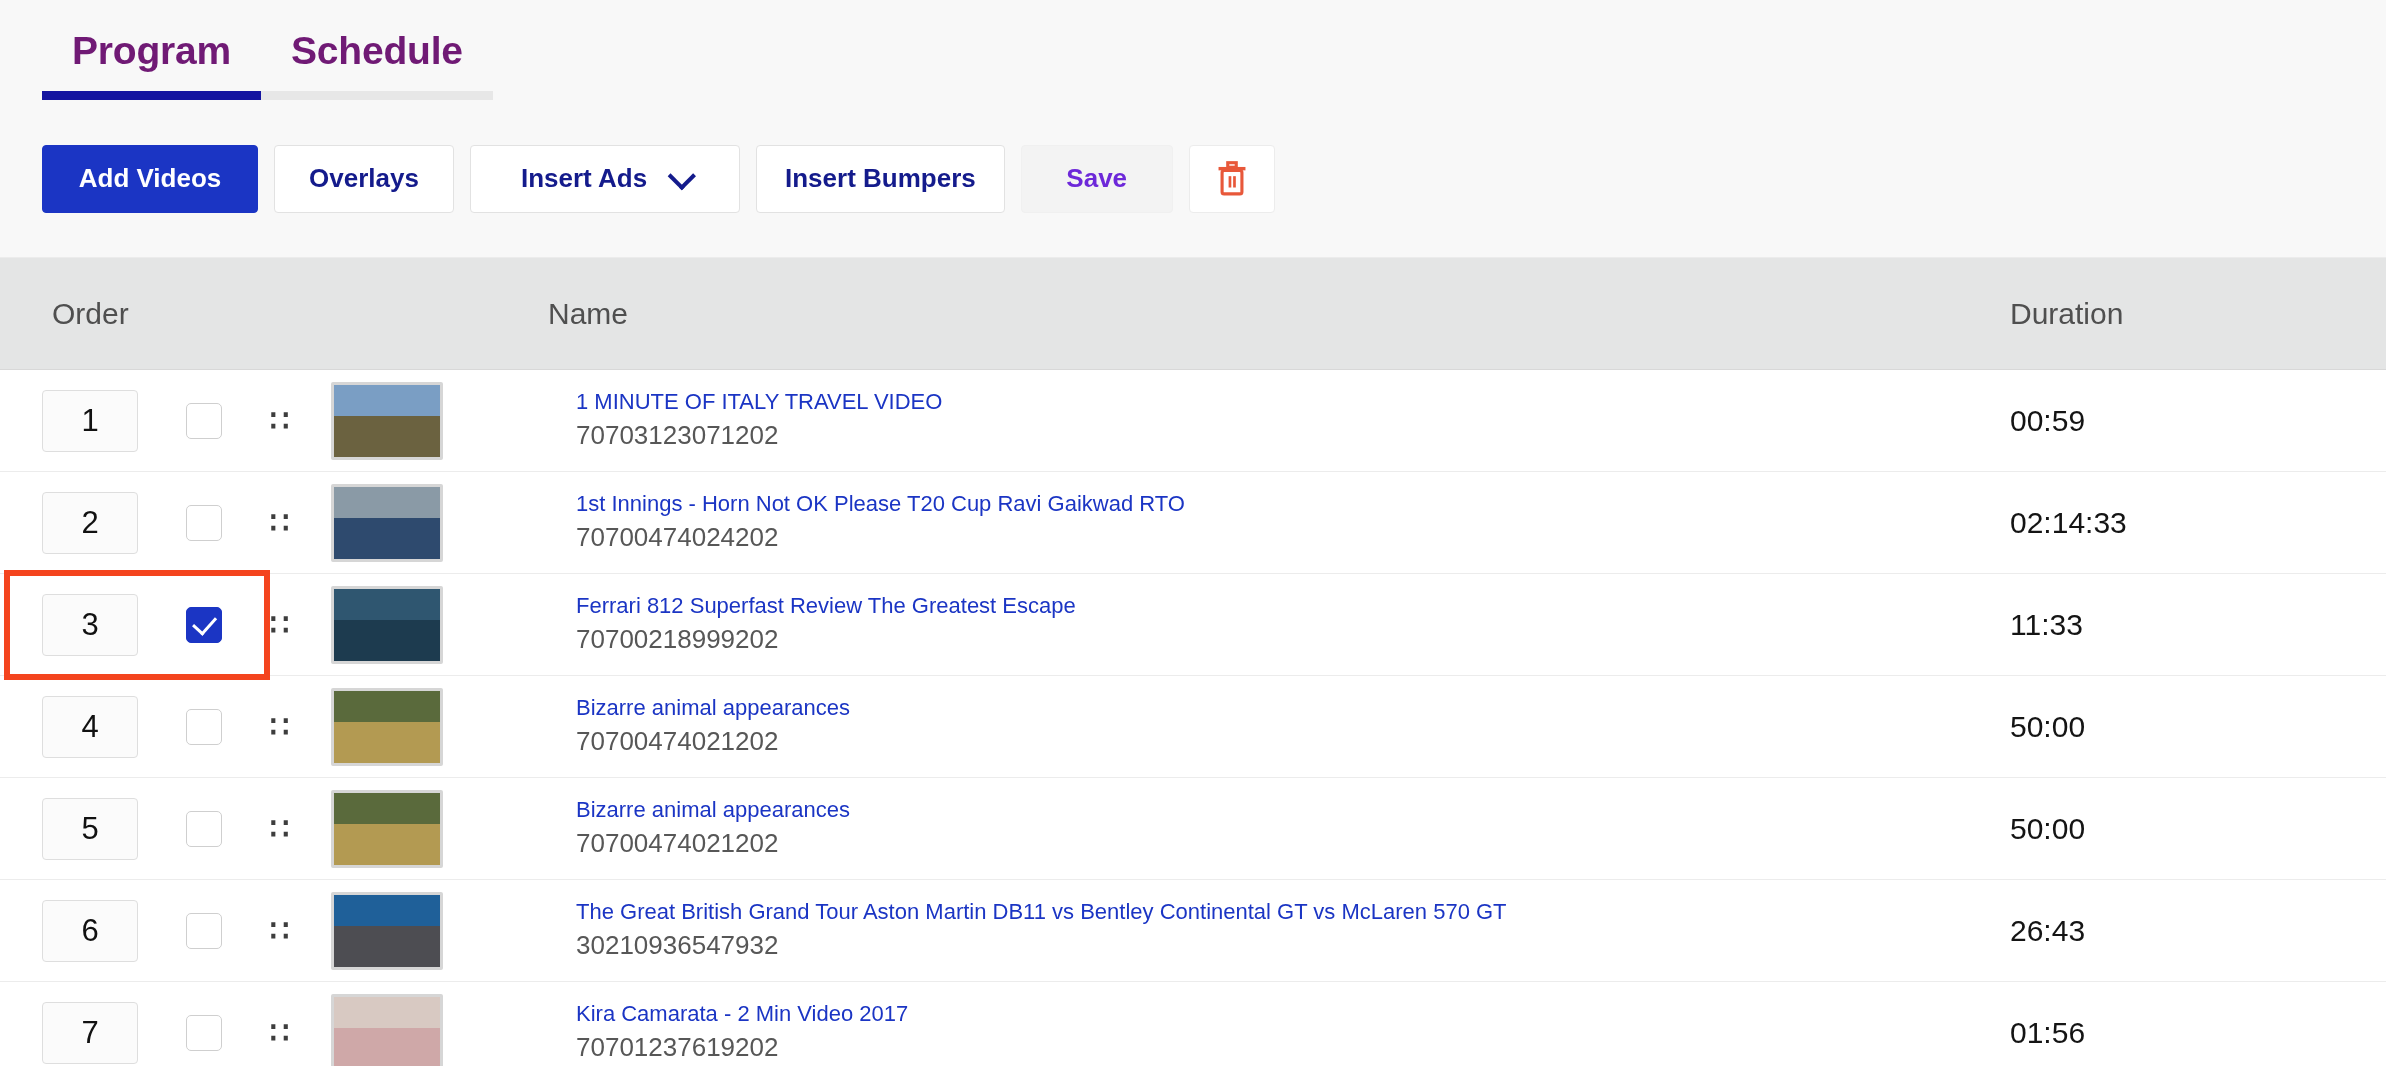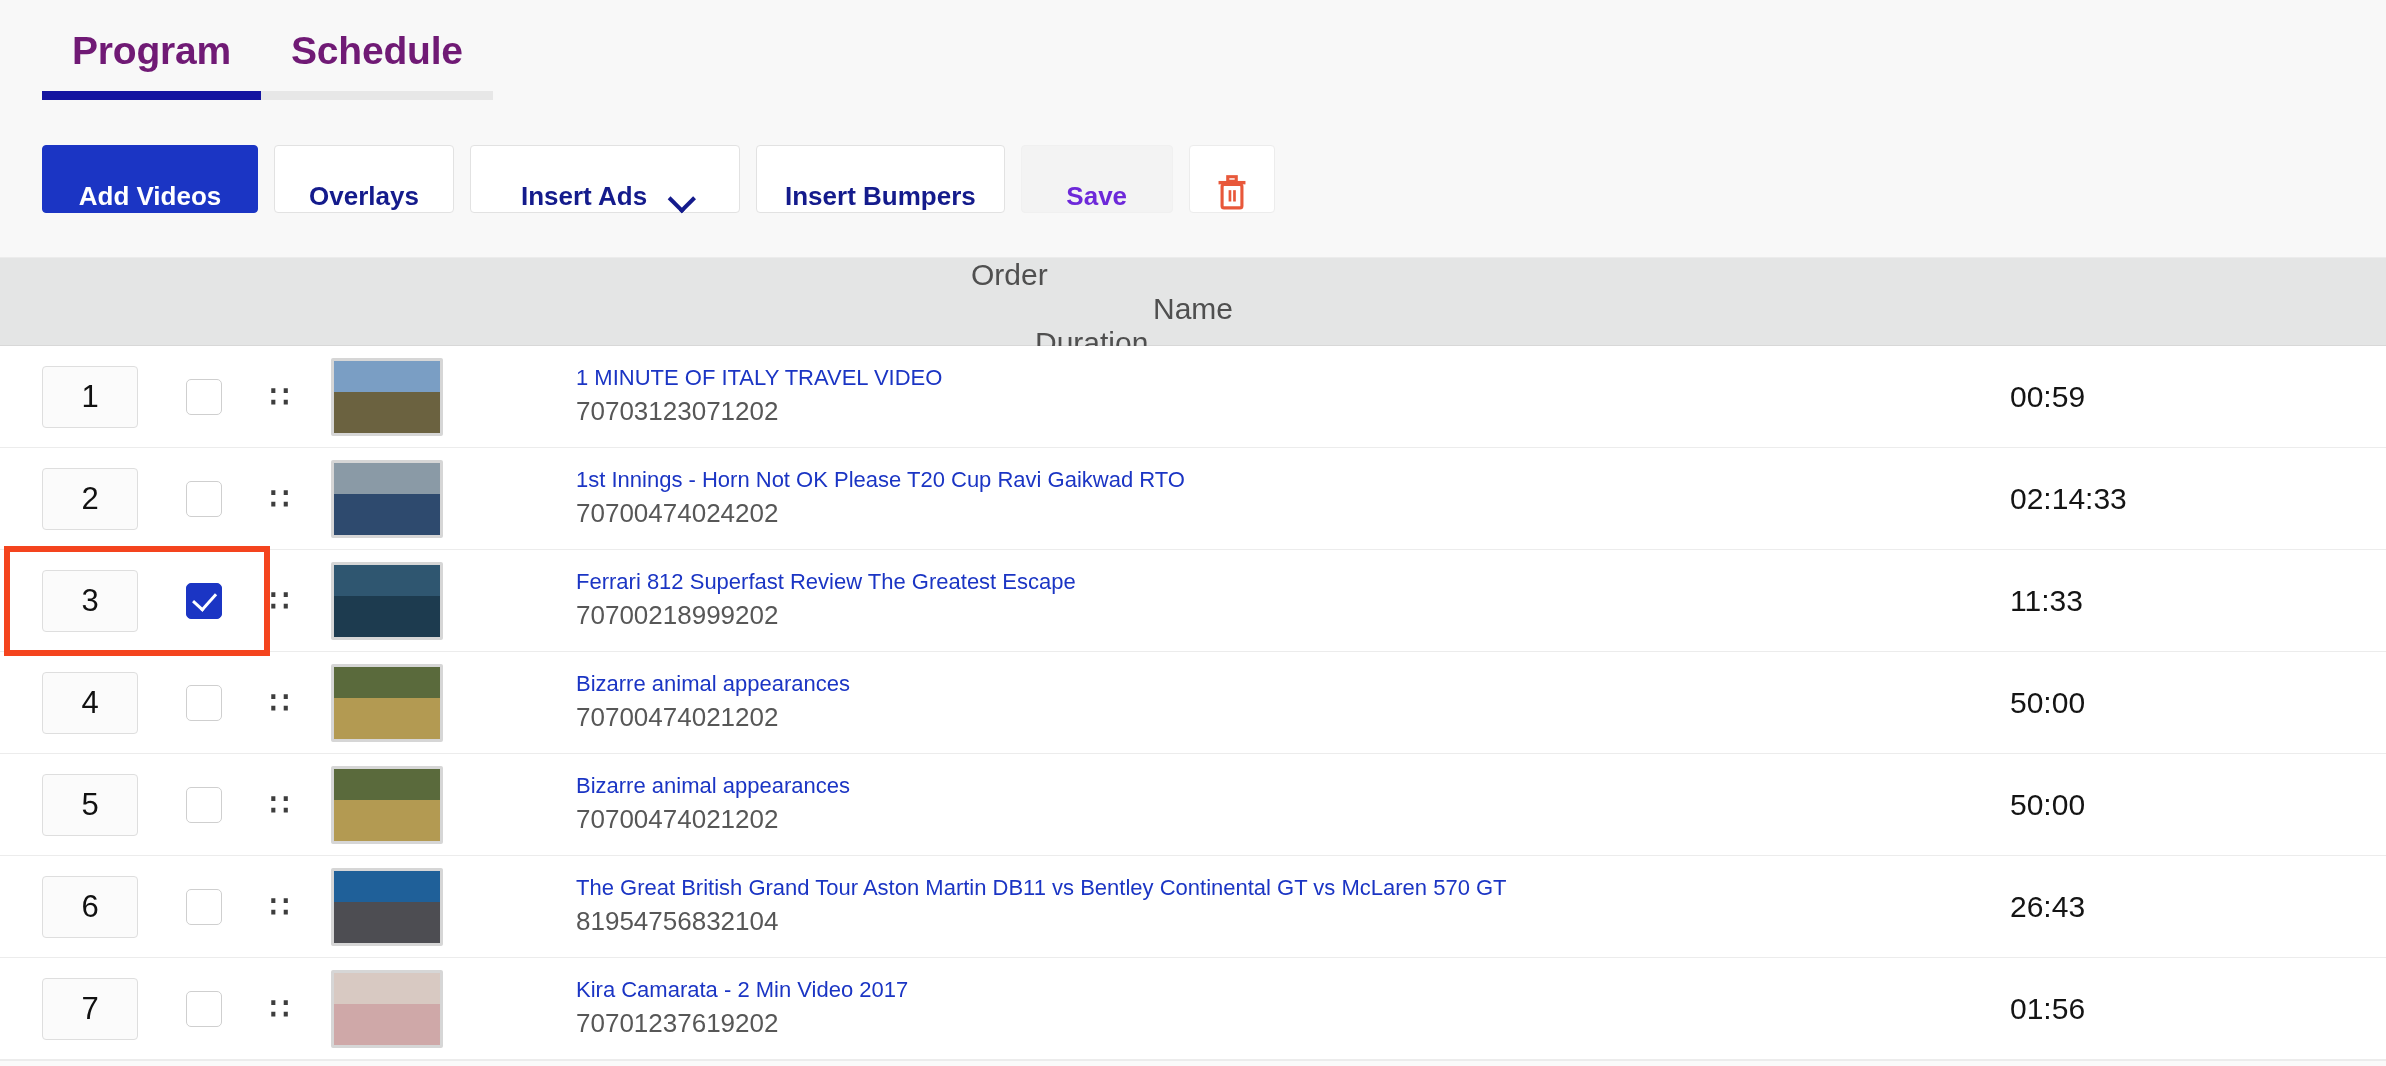--- a/index.html
+++ b/index.html
@@ -51,21 +51,21 @@
     align-items: center;
     gap: 16px;
     border-bottom: 1px solid #ececec;
   }
   .btn {
     height: 68px;
     border-radius: 4px;
     font-size: 26px;
     font-weight: bold;
     display: flex;
-    align-items: flex-end;
+    align-items: center;
     justify-content: center;
     padding: 0 28px;
     white-space: nowrap;
     cursor: pointer;
     font-family: "Liberation Sans", sans-serif;
   }
   .btn-primary {
     background: #1b35c4;
     color: #ffffff;
     border: 1px solid #1b35c4;
@@ -96,25 +96,24 @@
     display: inline-block;
     width: 20px; height: 20px;
     border-right: 4px solid #141b8c;
     border-bottom: 4px solid #141b8c;
     transform: rotate(45deg) translateY(-4px);
   }
 
   
   .thead {
     background: #e4e5e5;
-    height: 88px;
+    height: 112px;
     display: flex;
     align-items: center;
     border-bottom: 1px solid #d8d8d8;
-    flex-direction: column;
   }
   .th {
     font-size: 30px;
     color: #4f4f4f;
     font-weight: normal;
   }
   .col-order  { width: 548px; padding-left: 52px; }
   .col-name   { flex: 1; padding-left: 0; }
   .col-dur    { width: 436px; padding-left: 60px; }
 
@@ -367,21 +366,21 @@
         <div class="order-box">6</div>
         <div class="chk"></div>
         <div class="drag">∷</div>
         <div class="thumb">
           <div class="sky" style="background:#1f6099"></div>
           <div class="gnd" style="background:#4d4d52"></div>
         </div>
       </div>
       <div class="name-cell">
         <a class="vtitle">The Great British Grand Tour Aston Martin DB11 vs Bentley Continental GT vs McLaren 570 GT</a>
-        <div class="vid">81954756832104</div>
+        <div class="vid">30210936547932</div>
       </div>
       <div class="dur-cell">26:43</div>
     </div>
     <div class="trow">
       <div class="order-cell">
         <div class="order-box">7</div>
         <div class="chk"></div>
         <div class="drag">∷</div>
         <div class="thumb">
           <div class="sky" style="background:#d8c9c2"></div>

